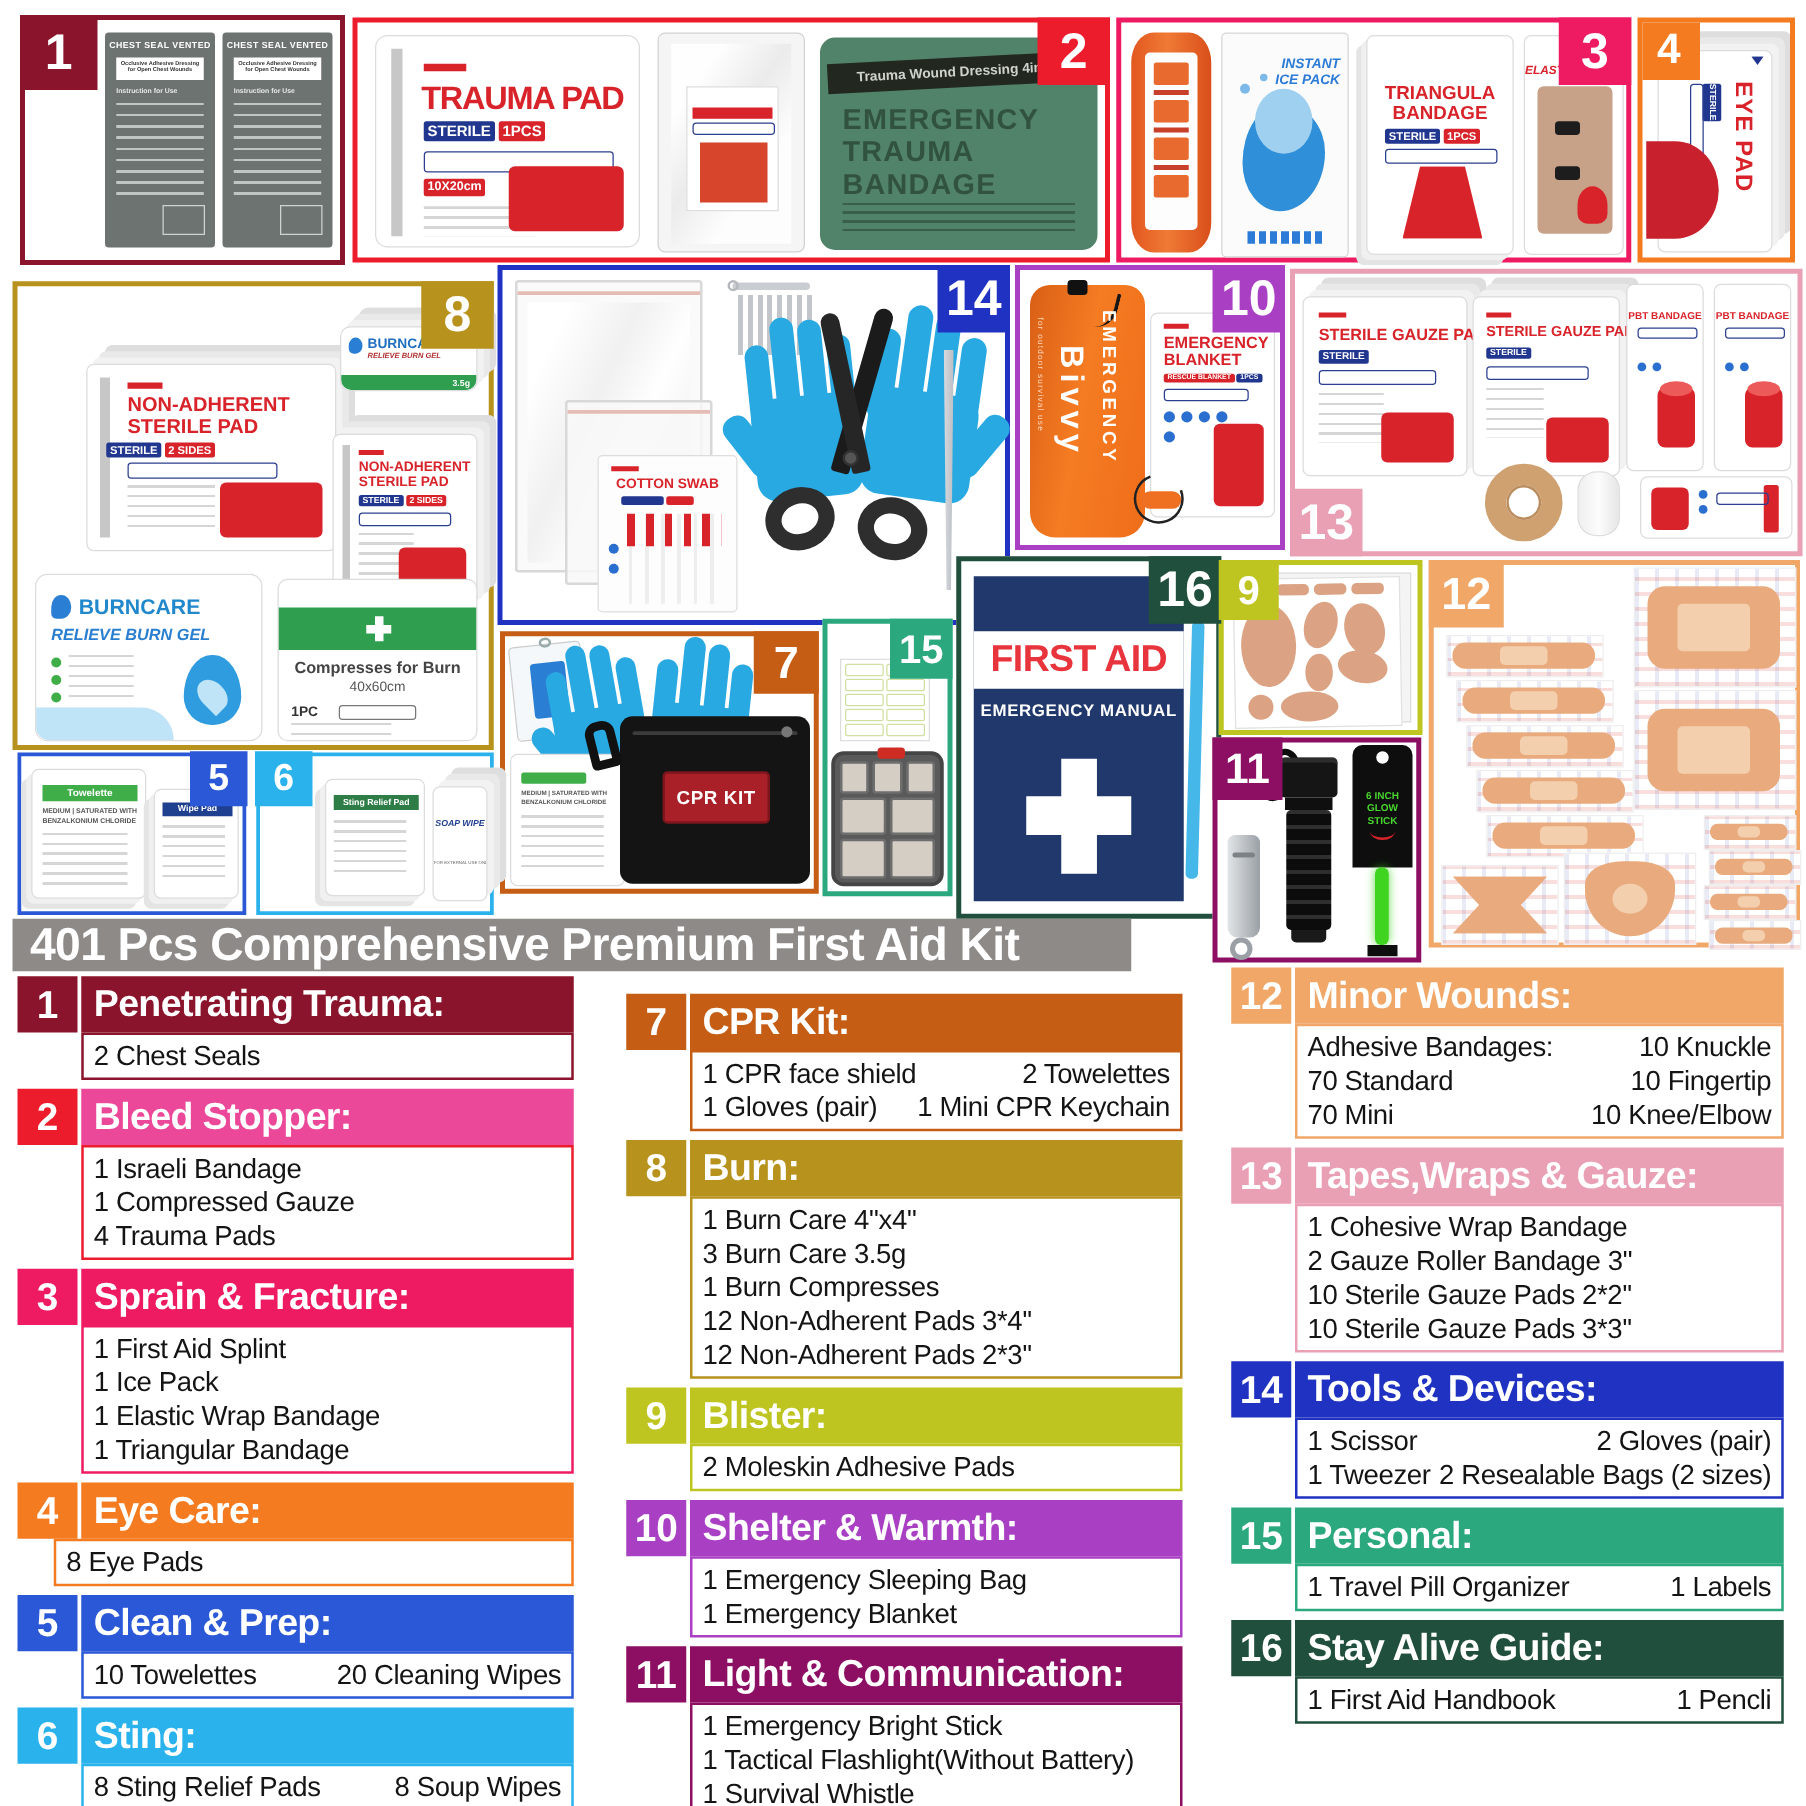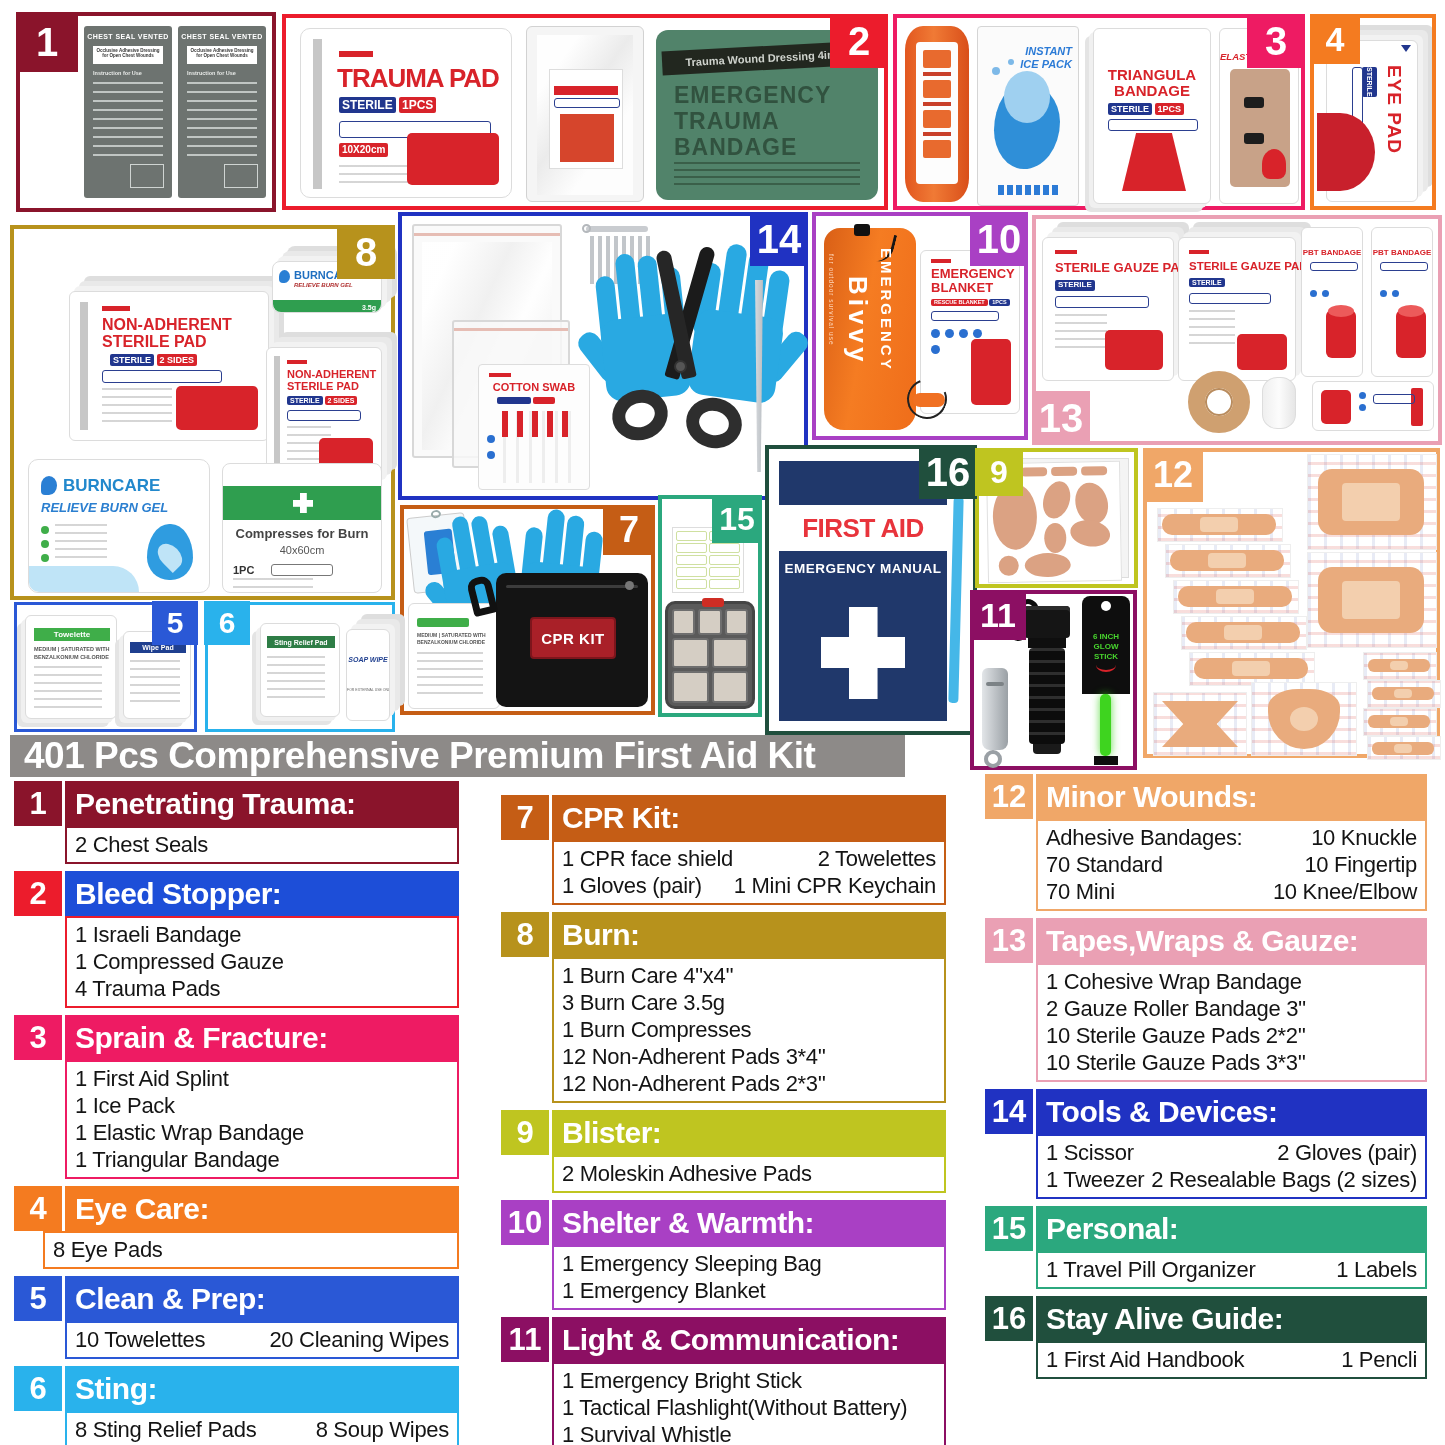--- a/index.html
+++ b/index.html
@@ -152,21 +152,21 @@
 
   <div class="box" style="left: 10px; top: 225px; width: 385px; height: 375px; border-color: rgb(183, 146, 28);">
     <div class="badge tr" style="background: rgb(183, 146, 28);">8</div>
     <div class="pk stk" style="left:55px;top:62px;width:200px;height:150px">
       <div class="abs" style="left:10px;top:10px;width:8px;height:128px;background:#c7c7c7"></div>
       <div class="abs" style="left:32px;top:14px;width:28px;height:5px;background:#d8232a"></div>
       <div style="position:absolute;left:32px;top:24px;color:#d8232a;font-weight:bold;font-size:16px;line-height:17px">
         <div>NON-ADHERENT</div>
         <div>STERILE PAD</div>
       </div>
-      <div class="abs" style="left:40px;top:62px;font-size:9px">
+      <div class="abs" style="left:15px;top:62px;font-size:9px">
         <span class="chipn">STERILE</span>
         <span class="chipr">2 SIDES</span>
       </div>
       <div class="bluebar" style="left:32px;top:78px;width:118px;height:11px"></div>
       <div class="glines" style="left:32px;top:96px;width:70px;height:40px"></div>
       <div class="rrect" style="right:10px;bottom:10px;width:82px;height:44px"></div>
     </div>
     <div class="pk stk" style="left:258px;top:32px;width:110px;height:52px;border-radius:8px">
       <div class="abs" style="left:6px;top:8px;width:11px;height:13px;background:#2a7fd4;border-radius:50% 50% 50% 4px"></div>
       <div style="position:absolute;left:21px;top:7px;font-weight:bold;font-size:11px;color:#1f6fc0">BURNCARE</div>
@@ -407,21 +407,21 @@
         <div class="cell" style="flex:1"></div>
         <div class="cell" style="flex:1"></div>
       </div>
     </div>
   </div>
 
   <div class="box" style="left: 765px; top: 445px; width: 212px; height: 290px; border-color: rgb(32, 79, 61);">
     <div class="badge tr" style="background: rgb(32, 79, 61);">16</div>
     <div class="abs" style="left:10px;top:12px;width:168px;height:260px;background:#20386b">
       <div class="abs" style="left:0;top:44px;width:100%;height:46px;background:#fff;display:flex;align-items:center;justify-content:center">
-        <span style="color:#e8343c;font-weight:bold;font-size:26px;letter-spacing:-.5px">FIRST AID</span>
+        <span style="color:#e8343c;font-weight:bold;font-size:30px;letter-spacing:-.5px">FIRST AID</span>
       </div>
       <div style="position:absolute;left:0;top:100px;width:100%;text-align:center;color:#fff;font-weight:bold;font-size:13.5px;letter-spacing:.5px">EMERGENCY MANUAL</div>
       <div class="abs" style="left:42px;top:146px;width:84px;height:92px;background:linear-gradient(#fff,#fff) center/100% 34% no-repeat,linear-gradient(#fff,#fff) center/34% 100% no-repeat"></div>
     </div>
     <div class="abs" style="left:182px;top:48px;width:10px;height:206px;background:#45b7e8;border-radius:4px;transform:rotate(1.5deg)">
       <div class="abs" style="left:0;top:-14px;width:10px;height:15px;background:#e8d8b8;clip-path:polygon(50% 0,100% 100%,0 100%)"></div>
     </div>
   </div>
 
   <div class="box" style="left: 975px; top: 448px; width: 163px; height: 140px; border-color: rgb(191, 197, 32);">
@@ -577,21 +577,21 @@
         </div>
         <div class="items" style="border-color: rgb(138, 20, 43);">
           <div class="row single">
             <span>2 Chest Seals</span>
           </div>
         </div>
       </div>
       <div class="sec">
         <div class="hdr">
           <div class="num" style="background: rgb(236, 28, 44);">2</div>
-          <div class="ttl" style="background: #1d4ed8;">Bleed Stopper:</div>
+          <div class="ttl" style="background: #ec4899;">Bleed Stopper:</div>
         </div>
         <div class="items" style="border-color: rgb(236, 28, 44);">
           <div class="row single">
             <span>1 Israeli Bandage</span>
           </div>
           <div class="row single">
             <span>1 Compressed Gauze</span>
           </div>
           <div class="row single">
             <span>4 Trauma Pads</span>

